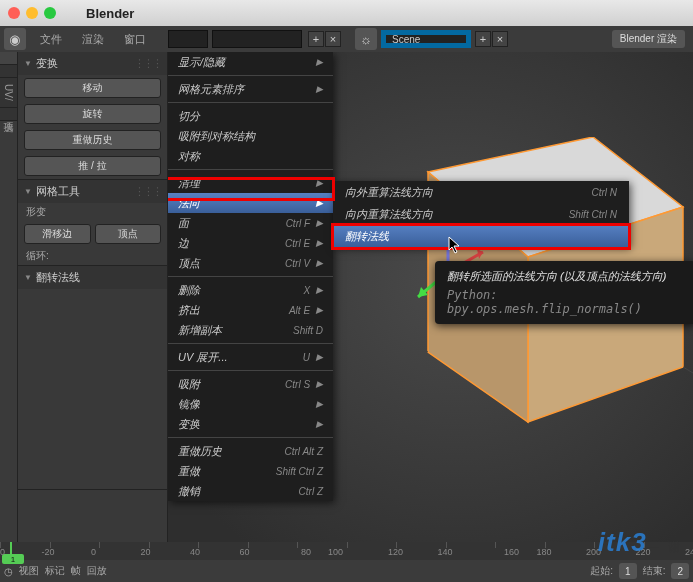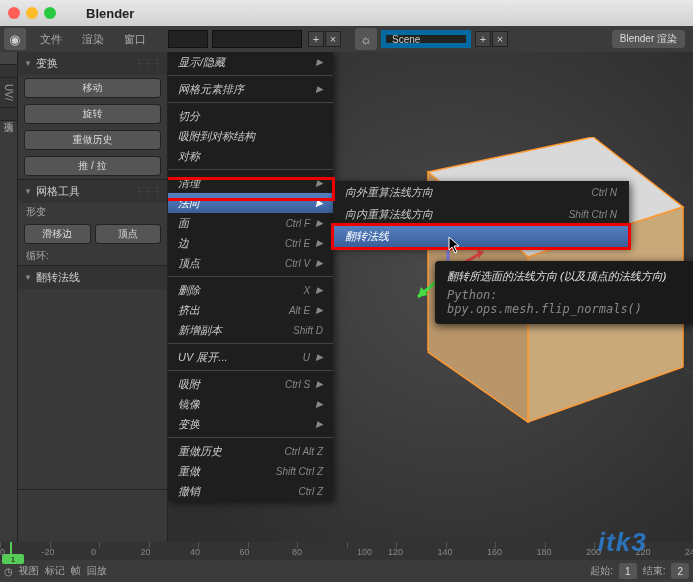--- a/index.html
+++ b/index.html
@@ -325,29 +325,29 @@
       <div class="ticklbl" style="left: 41.5px;">-20</div>
       <div class="tick" style="left: 99px;"></div>
       <div class="ticklbl" style="left: 91px;">0</div>
       <div class="tick" style="left: 148.5px;"></div>
       <div class="ticklbl" style="left: 140.5px;">20</div>
       <div class="tick" style="left: 198px;"></div>
       <div class="ticklbl" style="left: 190px;">40</div>
       <div class="tick" style="left: 247.5px;"></div>
       <div class="ticklbl" style="left: 239.5px;">60</div>
       <div class="tick" style="left: 297px;"></div>
-      <div class="ticklbl" style="left: 292px;">80</div>
+      <div class="ticklbl" style="left: 301px;">80</div>
       <div class="tick" style="left: 346.5px;"></div>
-      <div class="ticklbl" style="left: 357px;">100</div>
+      <div class="ticklbl" style="left: 328px;">100</div>
       <div class="tick" style="left: 396px;"></div>
       <div class="ticklbl" style="left: 388px;">120</div>
       <div class="tick" style="left: 445.5px;"></div>
       <div class="ticklbl" style="left: 437.5px;">140</div>
       <div class="tick" style="left: 495px;"></div>
-      <div class="ticklbl" style="left: 487px;">160</div>
+      <div class="ticklbl" style="left: 504px;">160</div>
       <div class="tick" style="left: 544.5px;"></div>
       <div class="ticklbl" style="left: 536.5px;">180</div>
       <div class="tick" style="left: 594px;"></div>
       <div class="ticklbl" style="left: 586px;">200</div>
       <div class="tick" style="left: 643.5px;"></div>
       <div class="ticklbl" style="left: 635.5px;">220</div>
       <div class="ticklbl" style="left: 685px;">240</div>
     </div>
   <div class="tbar">
     <div class="bico">◷</div>

